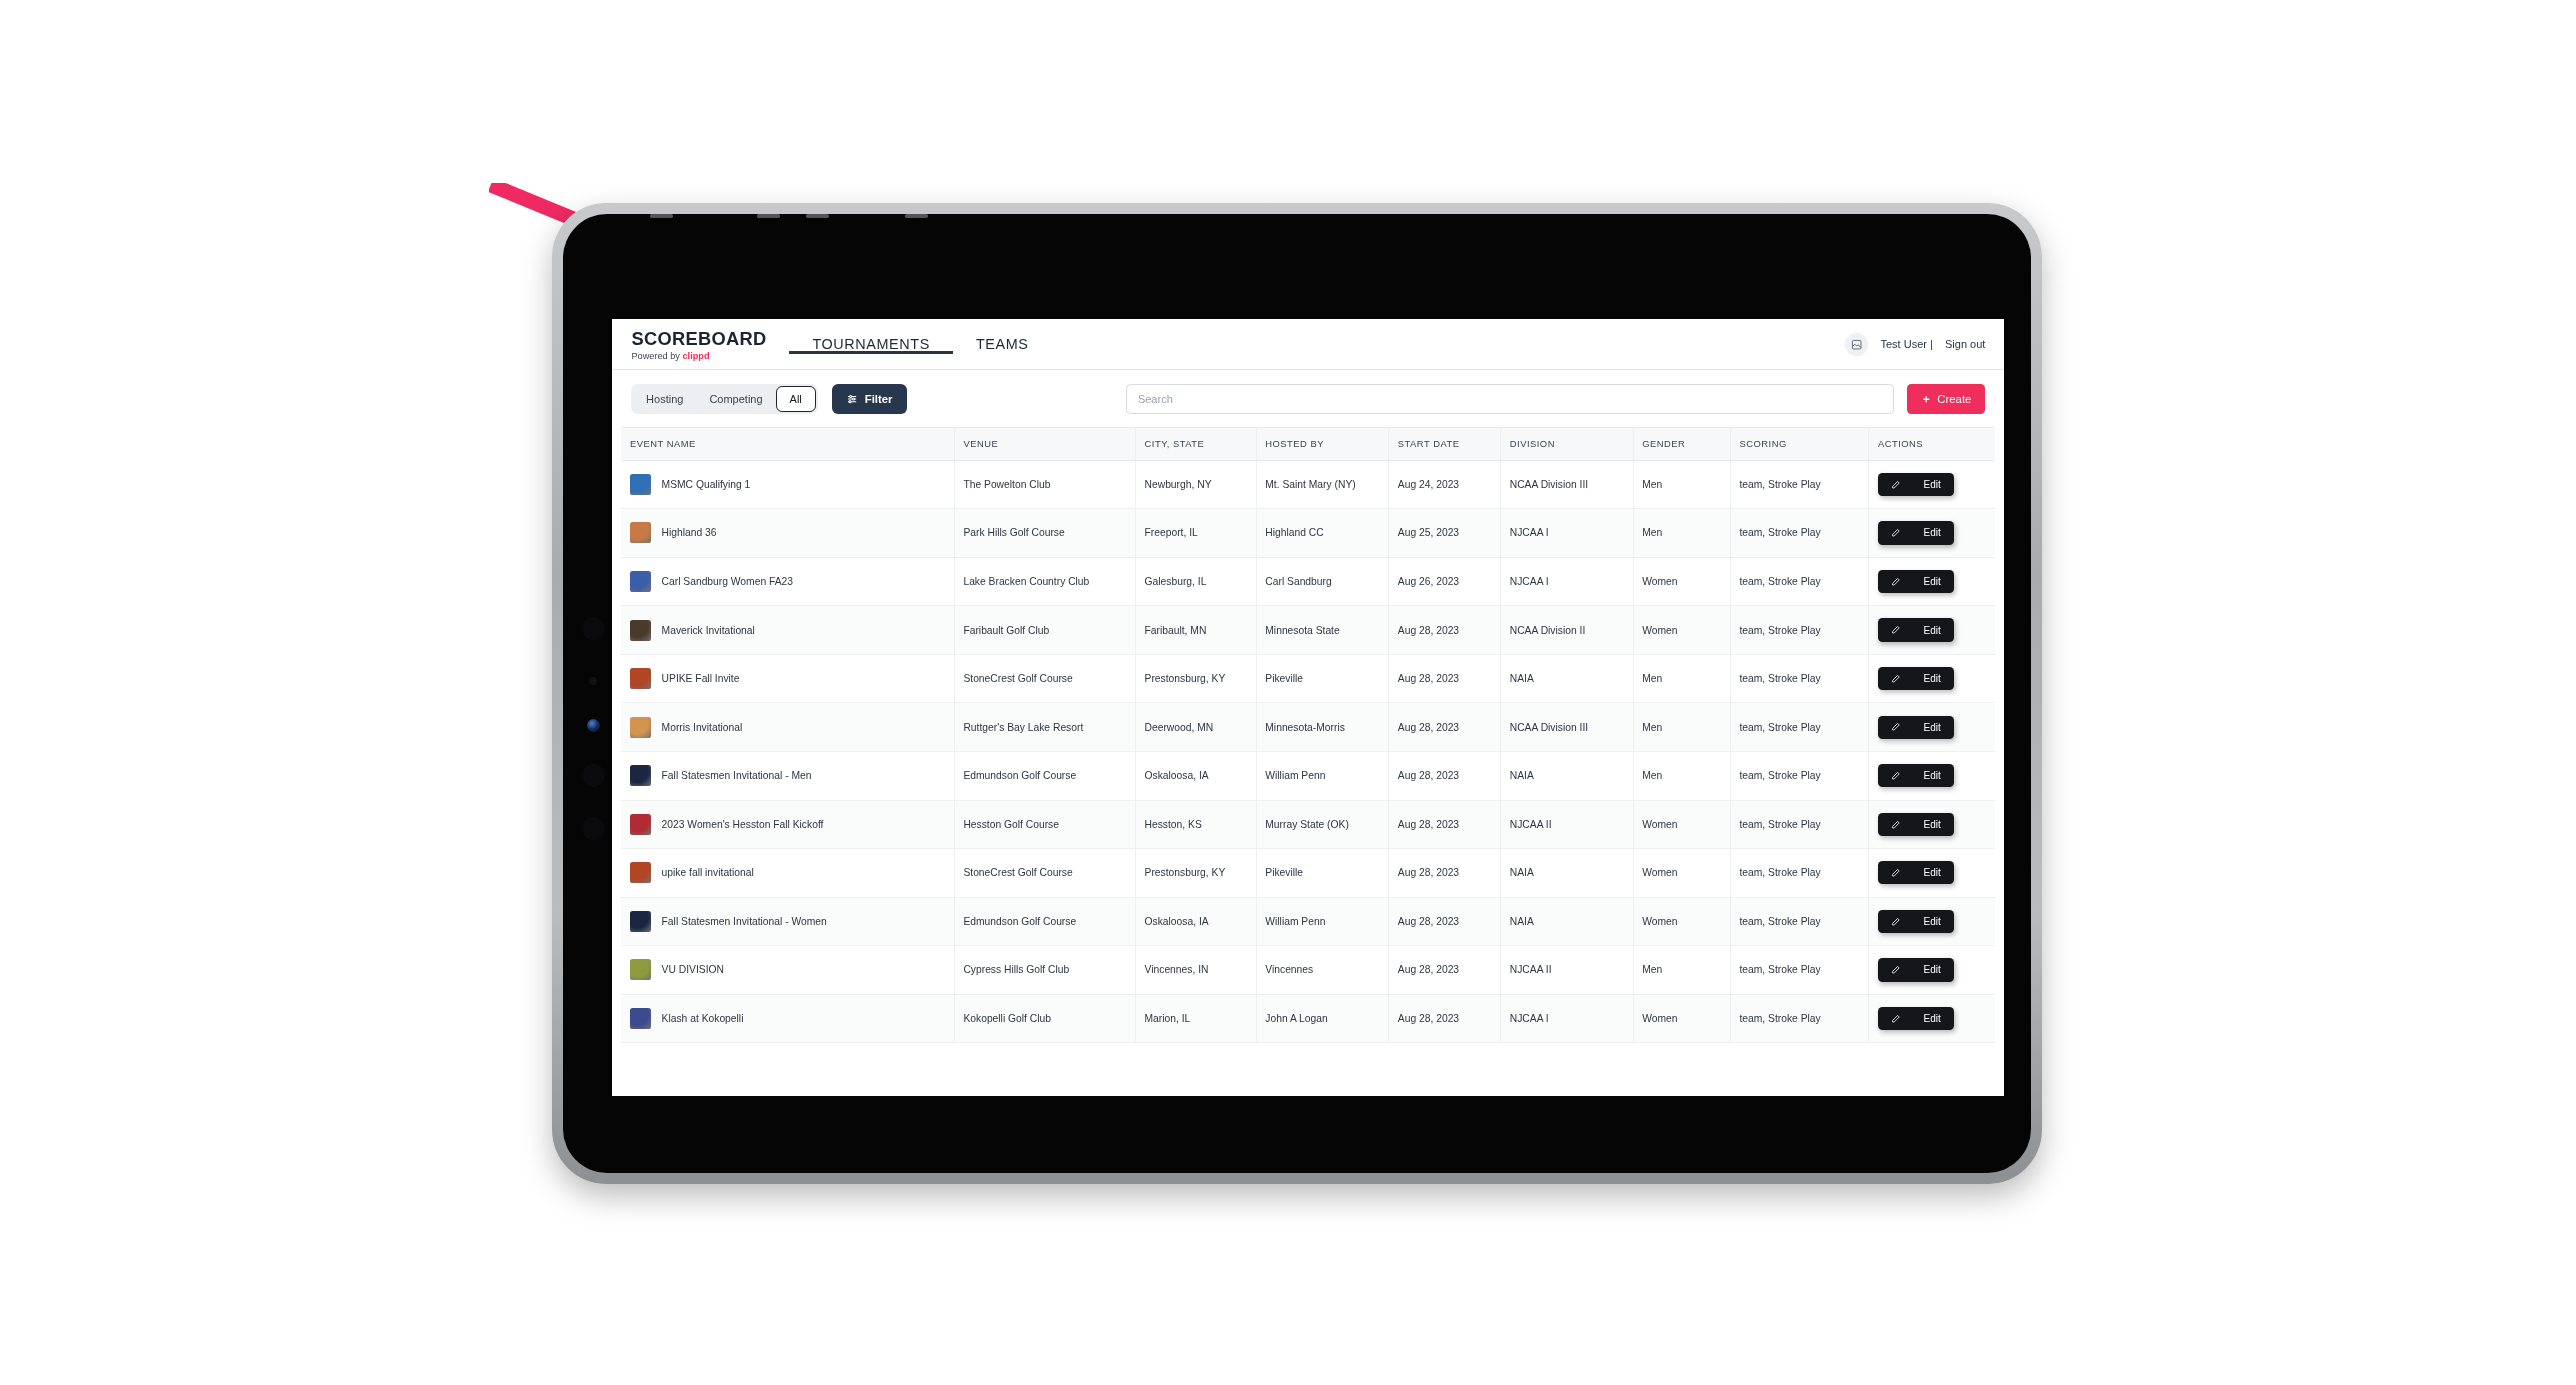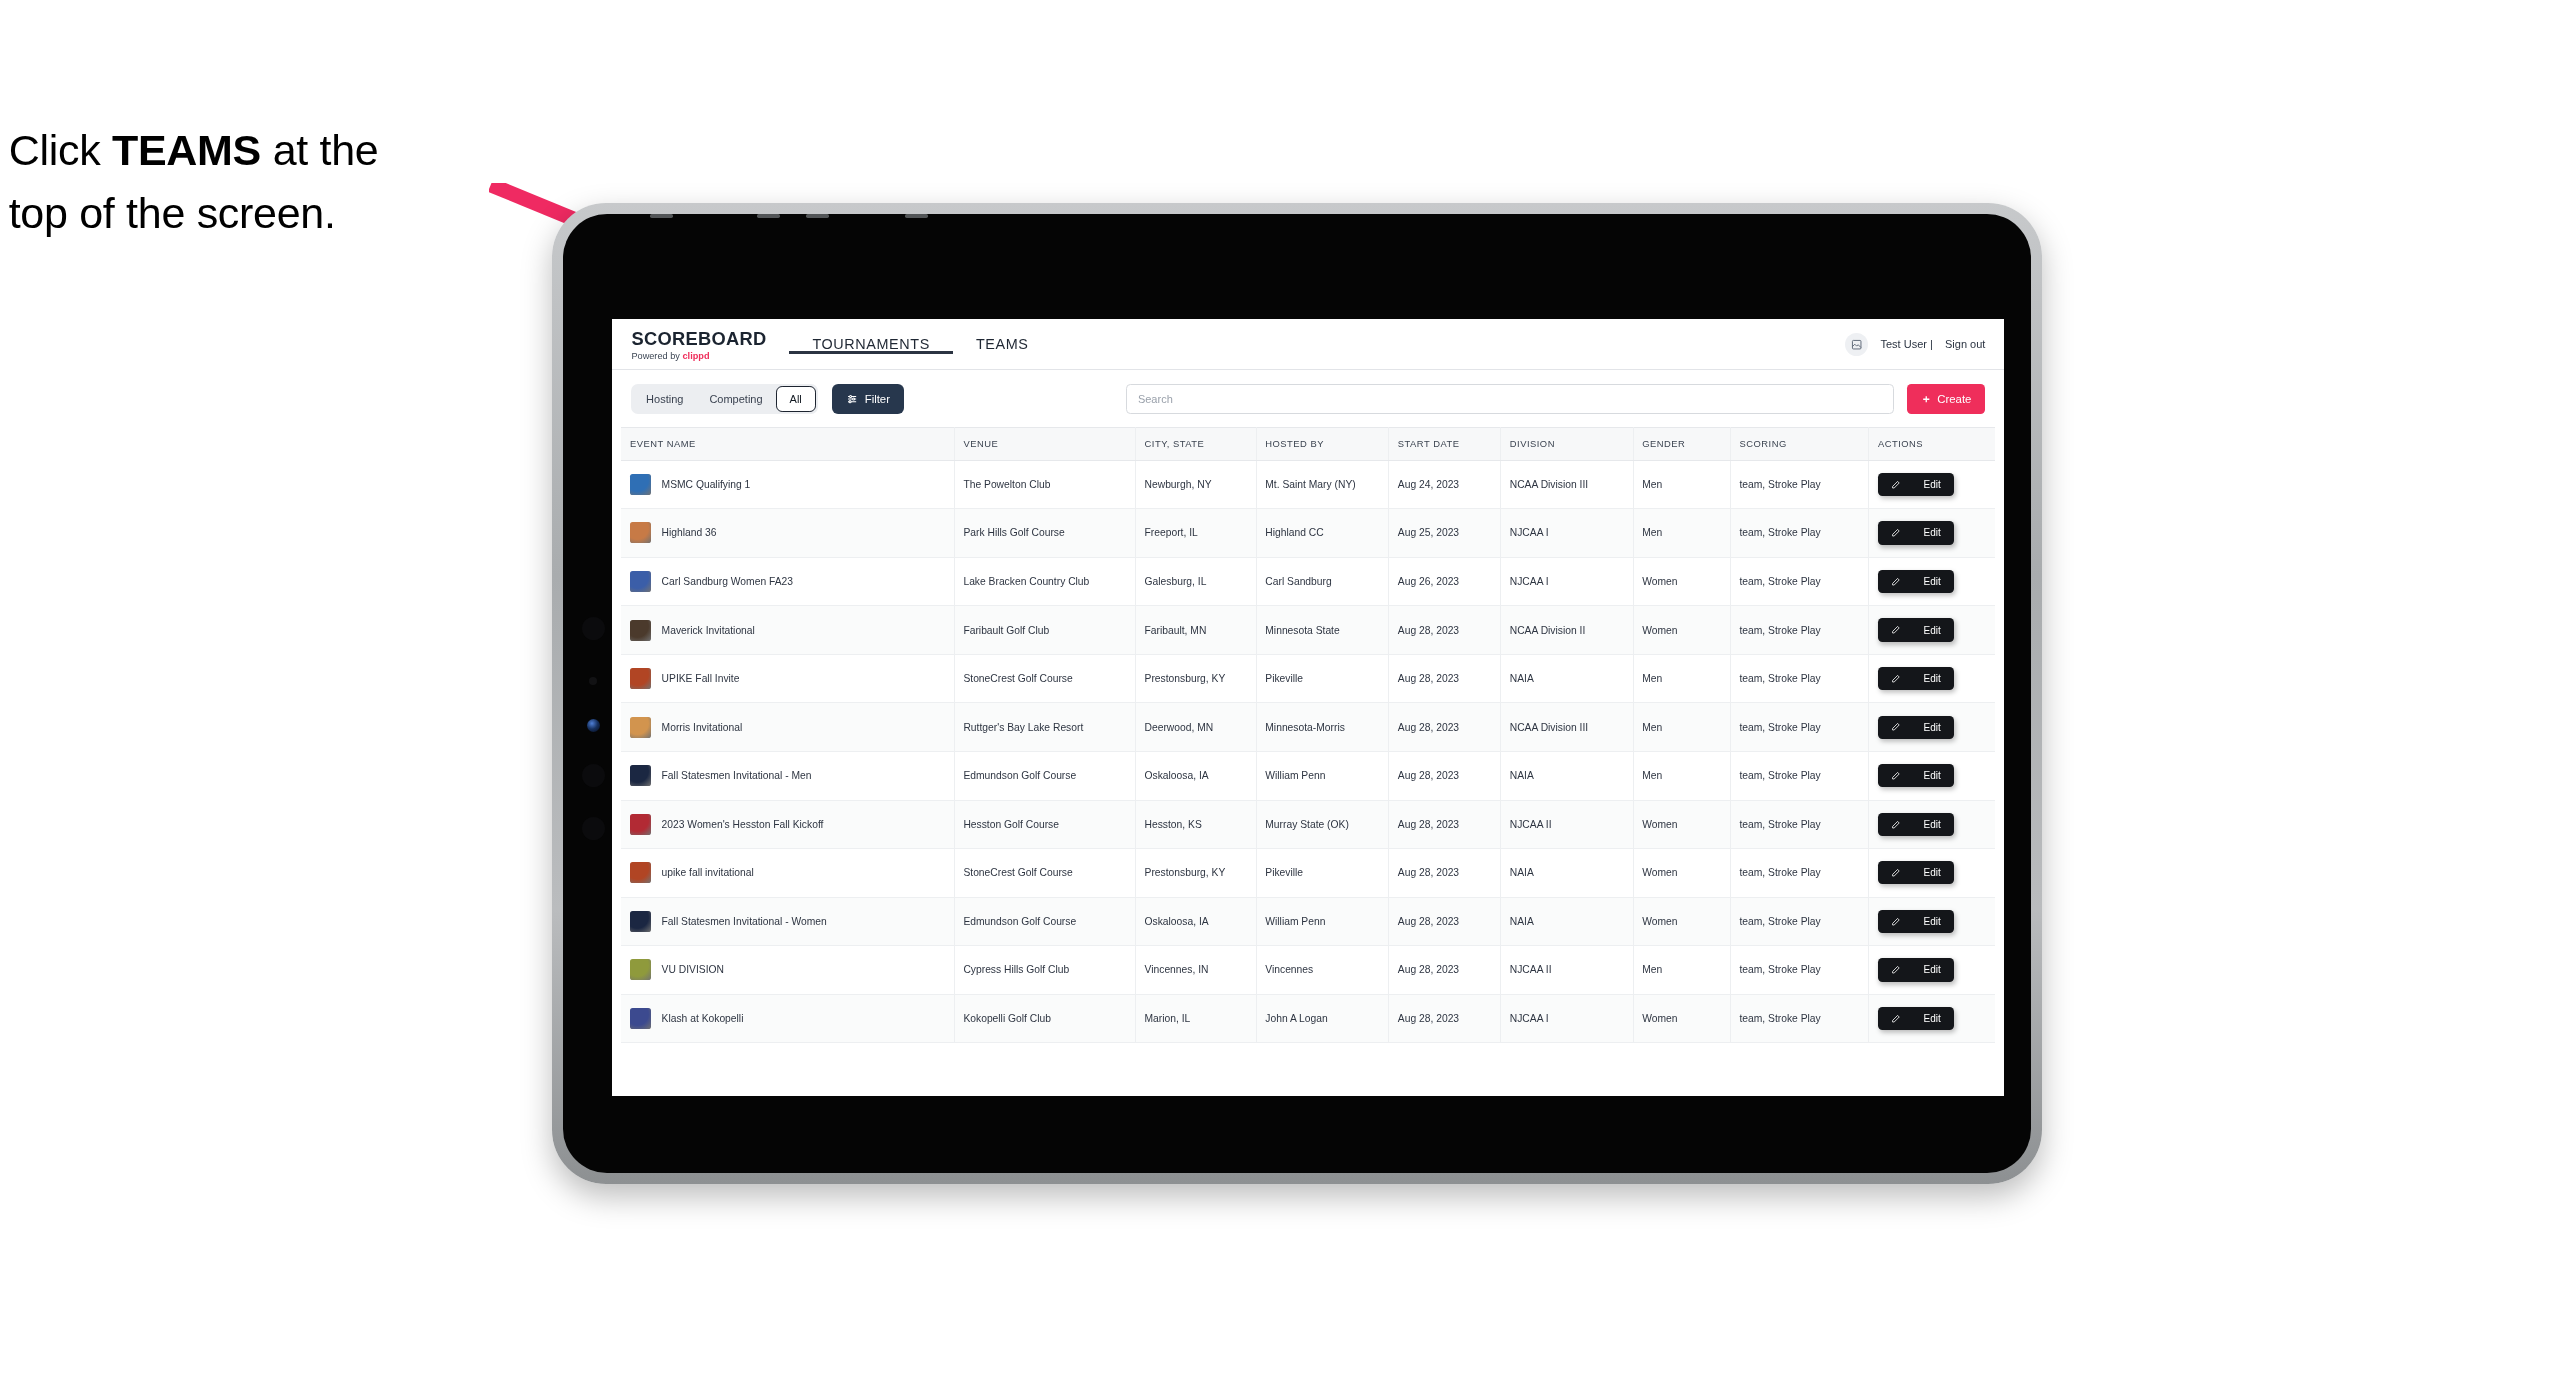--- a/index.html
+++ b/index.html
@@ -85,21 +85,21 @@
   #segmented {
     display:flex; align-items:center; background:#eceef1; border-radius: 7px; height: 30px; padding: 0 1.7px;
   }
   .seg {
     padding: 0 13px; height: 26px; display:flex; align-items:center;
     font-size: 11px; color:#3a4250; border-radius:6.1px; cursor:pointer;
   }
   .seg.active { background:#fff; border:1.4px solid #1d2430; color:#111820; font-weight:500; }
   #filter-btn {
     display:flex; align-items:center; gap:7px; height: 30px; padding: 0 14px;
-    background:#27374d; color:#fff; border-radius:6.1px; font-size:11.4px; cursor:pointer;
+    background:#27374d; color:#fff; border-radius:6.1px; font-size:11.4px; cursor:pointer;font-weight:bold;
   }
   #search-wrap { margin-left: auto; display:flex; align-items:center; gap: 12.2px; }
   #search-input {
     width: 768px; height: 30px; border:1.2px solid #d7dade; border-radius: 4.4px;
     padding: 0 10.5px; font-size: 11px; color:#2b3442; font-family:"Liberation Sans", sans-serif;
     background:#fff;
   }
   #search-input::placeholder { color:#9aa1ab; }
   #create-btn {
     display:flex; align-items:center; gap:6.1px; height: 30px; padding: 0 14px;
@@ -145,24 +145,20 @@
   col.c-div     { width: 9.0%; }
   col.c-gender  { width: 6.6%; }
   col.c-scoring { width: 9.4%; }
   col.c-actions { width: 8.6%; }
 </style>
 </head>
 <body>
 
 <div id="stage">
 
-  <div id="caption">
-    <span class="ln"><span>Click </span><span class="bold">TEAMS</span><span> at the</span></span>
-    <span class="ln">top of the screen.</span>
-  </div>
 
   <svg id="arrow" viewBox="0 0 460 200">
     <path d="M2 2 L352 146" stroke="#ef2a62" stroke-width="17" fill="none" stroke-linecap="butt"></path>
     <path d="M300 104 L378 152 L306 170 Z" fill="#ef2a62"></path>
   </svg>
 
   <div id="tablet">
     <div id="tablet-screen">
 
       <div class="edge-tick" style="left:87px;"></div>

